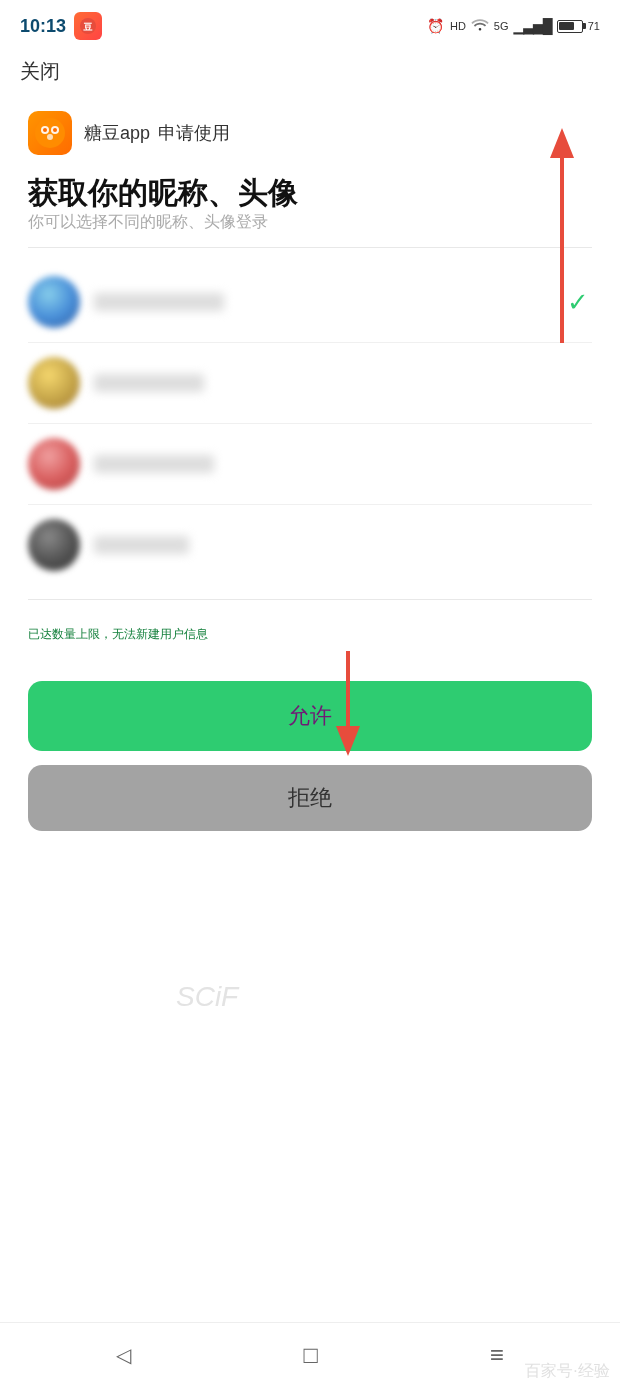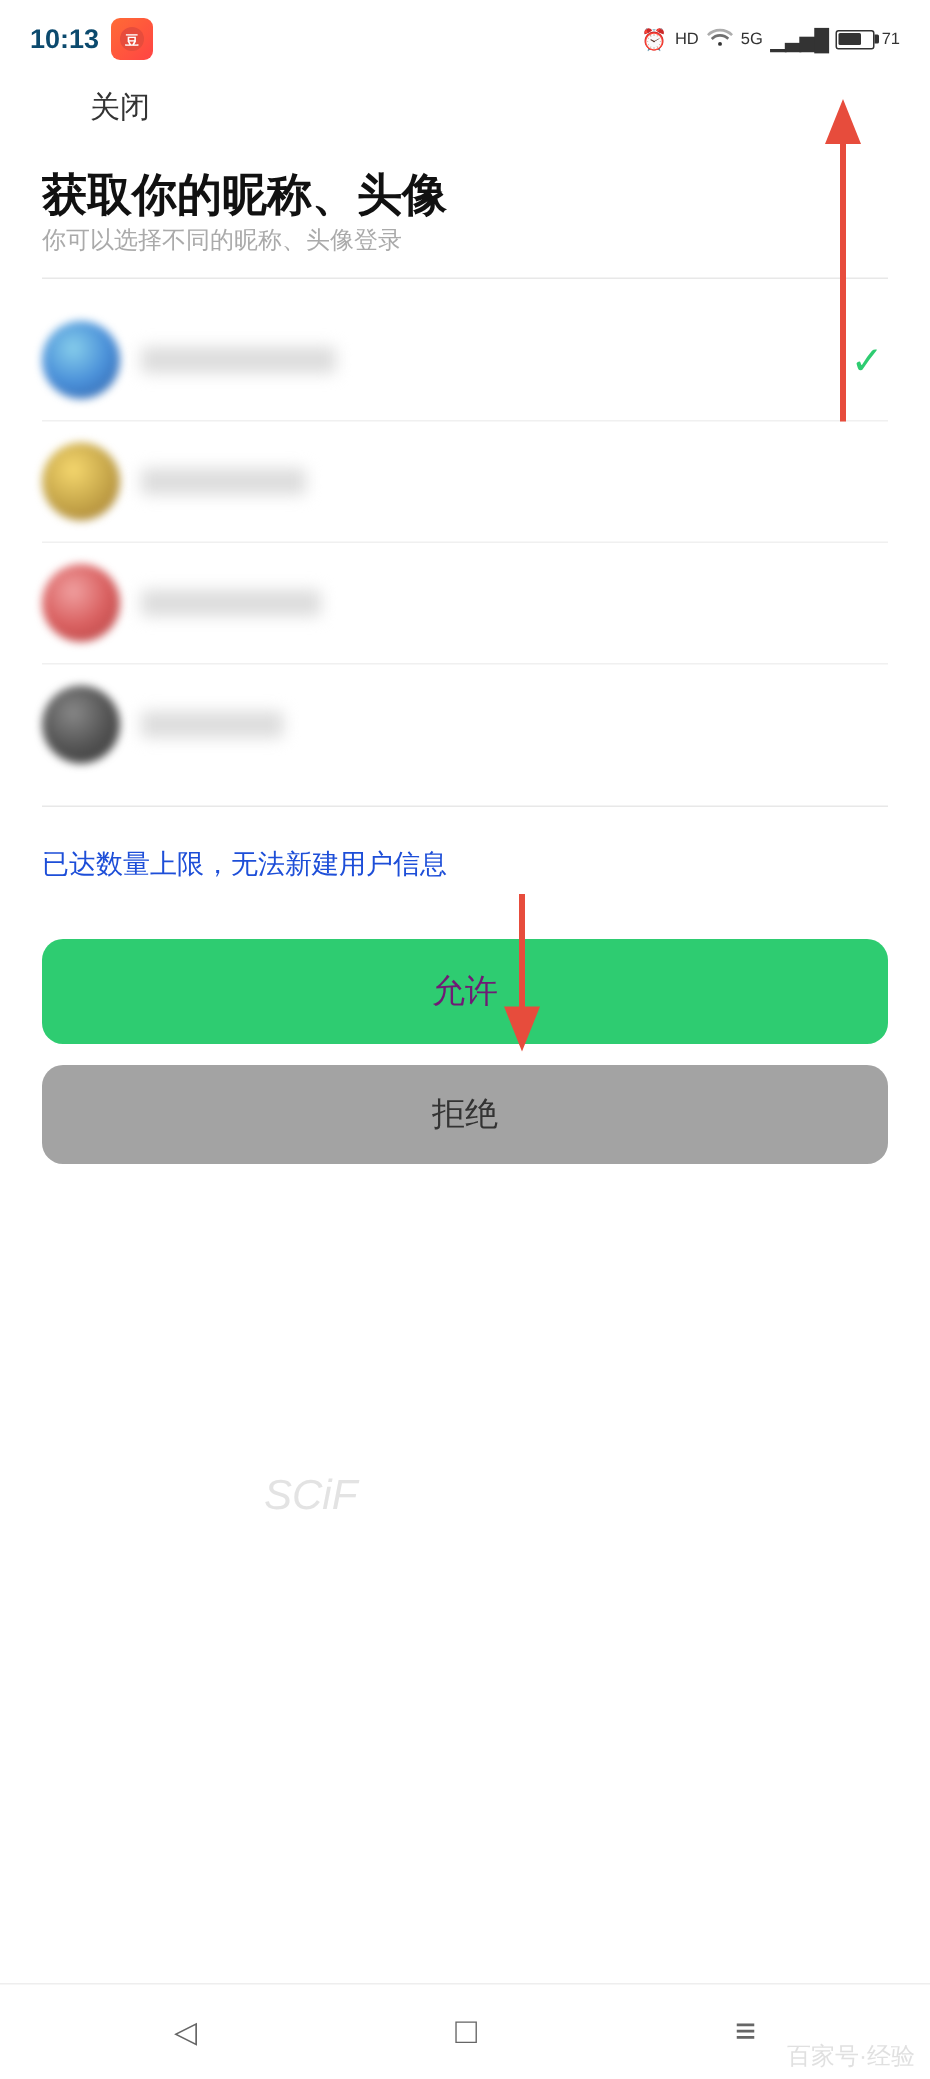--- a/index.html
+++ b/index.html
@@ -70,21 +70,20 @@
     .battery-fill {
       width: 70%;
       height: 100%;
       background: #333;
       border-radius: 1px;
     }
 
     
     .close-bar {
       padding: 10px 20px 16px 20px;
-      margin-left: 40px;
     }
     .close-btn {
       font-size: 20px;
       color: #333;
       cursor: pointer;
       font-weight: 400;
     }
 
     
     .main-content {
@@ -189,22 +188,22 @@
       display: flex;
       align-items: center;
       justify-content: center;
       color: #2ecc71;
       font-size: 22px;
       font-weight: 300;
     }
 
     
     .warning-text {
-      font-size: 18px;
-      color: #1d4ed8;
+      font-size: 12px;
+      color: #15803d;
       padding: 12px 0 8px 0;
     }
 
     
     .annotation-container {
       position: relative;
       width: 100%;
     }
 
     
@@ -291,20 +290,36 @@
     <span class="status-badge">71</span>
   </div>
 </div>
 
 <div class="close-bar">
   <span class="close-btn">关闭</span>
 </div>
 
 <div class="main-content">
 
+  <div class="app-header">
+    <div class="app-icon">
+      <svg width="32" height="32" viewBox="0 0 32 32">
+        <circle cx="16" cy="16" r="15" fill="#ff8c00"></circle>
+        <circle cx="11" cy="13" r="4" fill="#fff" opacity="0.9"></circle>
+        <circle cx="21" cy="13" r="4" fill="#fff" opacity="0.9"></circle>
+        <circle cx="16" cy="20" r="3" fill="#fff" opacity="0.7"></circle>
+        <circle cx="11" cy="13" r="2" fill="#ff6b00"></circle>
+        <circle cx="21" cy="13" r="2" fill="#ff6b00"></circle>
+      </svg>
+    </div>
+    <div class="app-info">
+      <span class="app-name">糖豆app</span>
+      <span class="app-request">申请使用</span>
+    </div>
+  </div>
 
   <div class="permission-title">获取你的昵称、头像</div>
 
   <div class="permission-subtitle">你可以选择不同的昵称、头像登录</div>
 
   <div class="divider"></div>
 
   <div class="annotation-container">
     <div class="user-list">
 

